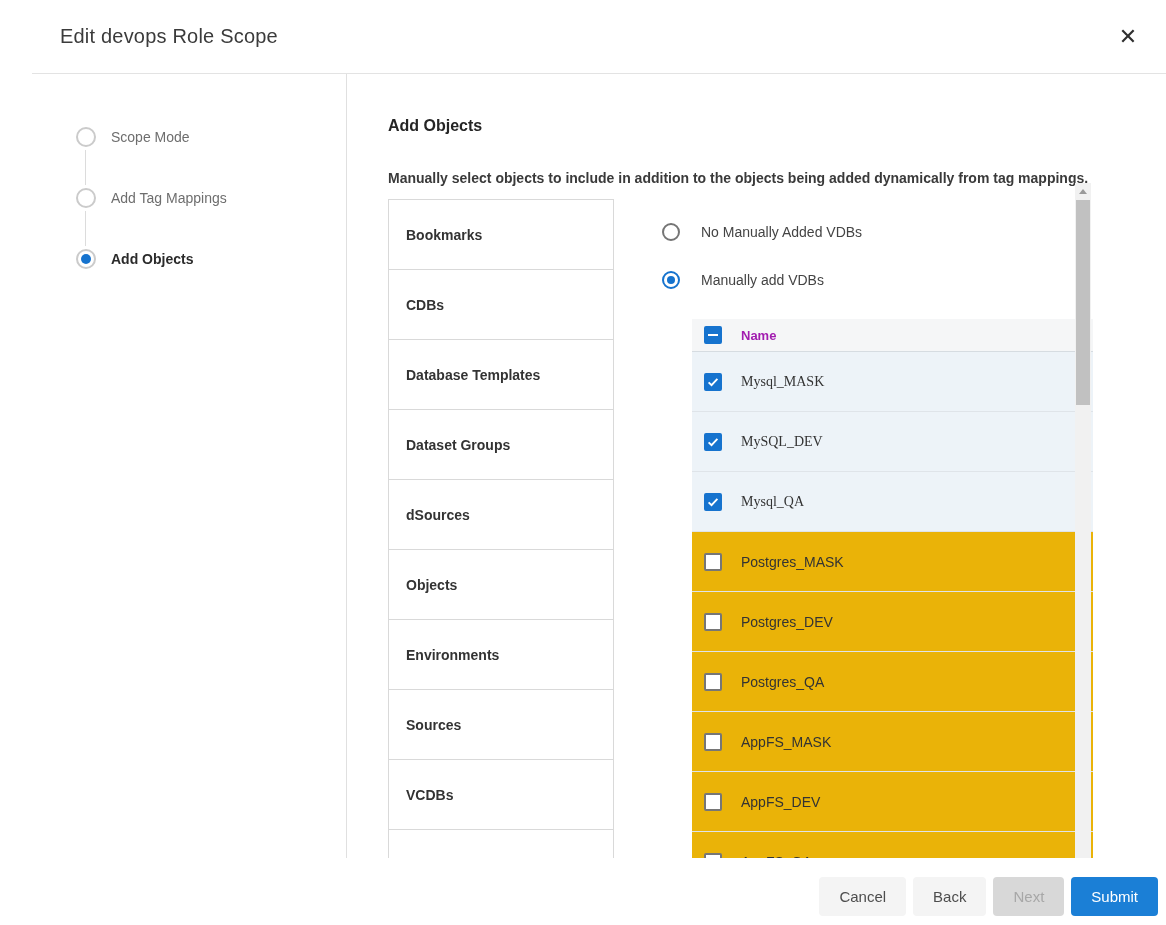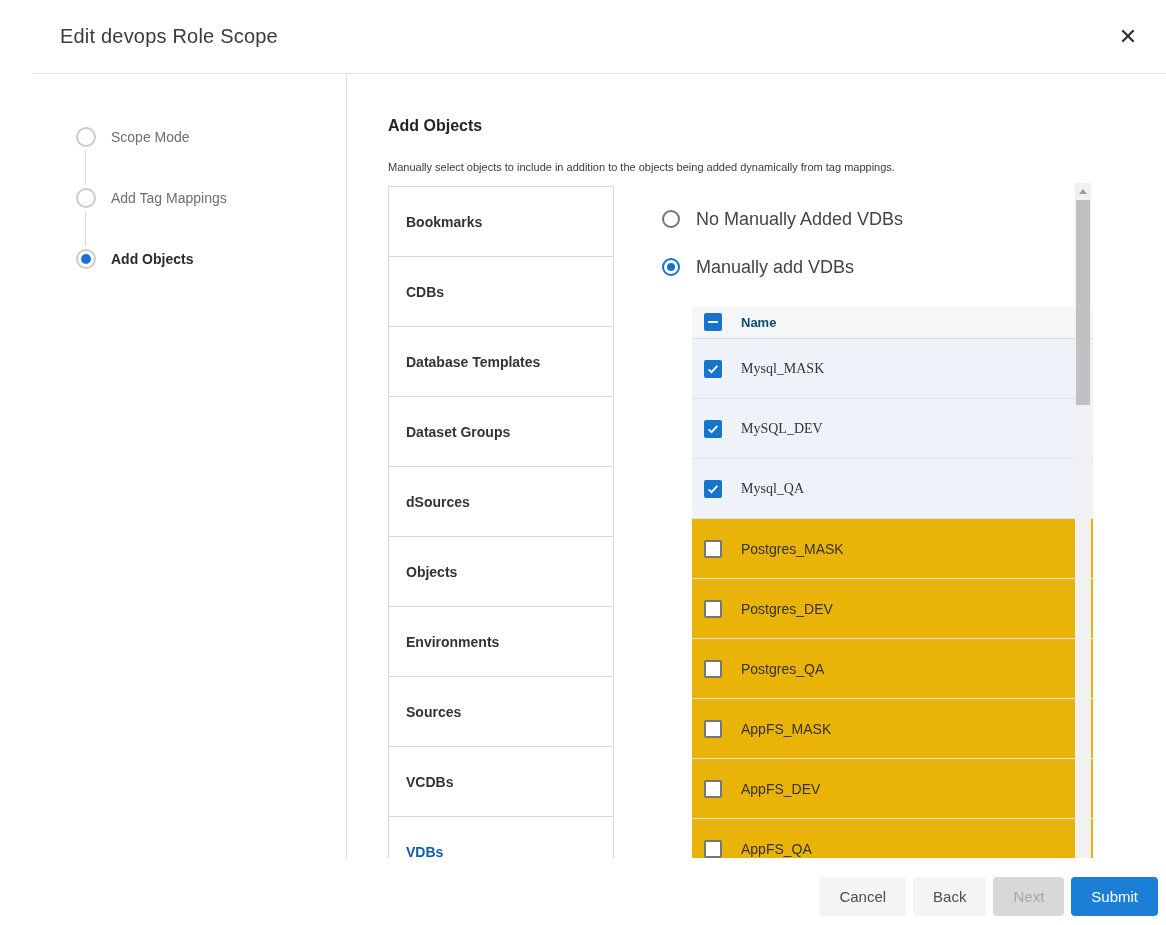--- a/index.html
+++ b/index.html
@@ -43,21 +43,21 @@
     width:20px;height:20px;border-radius:50%;border:2px solid #cbcbcb;background:#fff;
     display:flex;align-items:center;justify-content:center;flex:0 0 20px;
   }
   .step-dot{width:10px;height:10px;border-radius:50%;background:var(--accent);}
   .step-label{margin-left:15px;font-size:14px;color:#6e6e6e;white-space:nowrap;}
   .step.active .step-label{font-weight:bold;color:#2b2b2b;}
 
   
   .main-content{flex:1;padding:43px 0 0 41px;position:relative;}
   .content-heading{font-size:16px;font-weight:bold;color:#252525;}
-  .content-desc{margin-top:26px;font-size:11px;color:#3a3a3a;}
+  .content-desc{margin-top:35px;font-size:14px;color:#3a3a3a;font-weight:bold;}
   .content-columns{display:flex;margin-top:13px;align-items:center;gap:19px;}
 
   
   .category-list{
     width:226px;flex:0 0 226px;
     border:1px solid #d9d9d9;border-bottom:none;
   }
   .category-item{
     height:70px;border-bottom:1px solid #d9d9d9;display:flex;align-items:center;
     padding-left:17px;font-size:14px;font-weight:bold;color:#333;cursor:pointer;background:#fff;
@@ -68,29 +68,29 @@
   .selection-panel{margin-left:29px;}
   .radio-group{padding-top:16px;}
   .radio-row{display:flex;align-items:center;height:18px;margin-bottom:30px;cursor:pointer;}
   .radio-circle{
     width:18px;height:18px;border-radius:50%;border:2px solid #757575;background:#fff;
     display:flex;align-items:center;justify-content:center;flex:0 0 18px;
   }
   .radio-row.selected .radio-circle{border-color:var(--accent);}
   .radio-inner{width:8px;height:8px;border-radius:50%;background:var(--accent);display:none;}
   .radio-row.selected .radio-inner{display:block;}
-  .radio-label{margin-left:16px;font-size:18px;color:#444;}
+  .radio-label{margin-left:21px;font-size:14px;color:#444;}
 
   
   .vdb-table{margin-left:30px;margin-top:23px;width:401px;}
   .t-header{
     height:33px;background:#f5f6f7;display:flex;align-items:center;
     padding-left:12px;border-bottom:1px solid #d6dce1;
   }
-  .t-header .col-name{margin-left:19px;font-size:13px;font-weight:bold;color:#0c4a6e;}
+  .t-header .col-name{margin-left:19px;font-size:13px;font-weight:bold;color:#a21caf;}
   .t-row{
     height:60px;display:flex;align-items:center;padding-left:12px;
     border-bottom:1px solid #dfe4e9;background:#eab308;cursor:pointer;
   }
   .t-row.checked{background:var(--checked-row);font-family:Liberation Serif, serif;}
   .t-row .row-name{margin-left:19px;font-size:14px;color:#333;}
 
   .checkbox{
     width:18px;height:18px;border:2px solid #767676;border-radius:2px;background:#fff;
     display:flex;align-items:center;justify-content:center;flex:0 0 18px;cursor:pointer;

